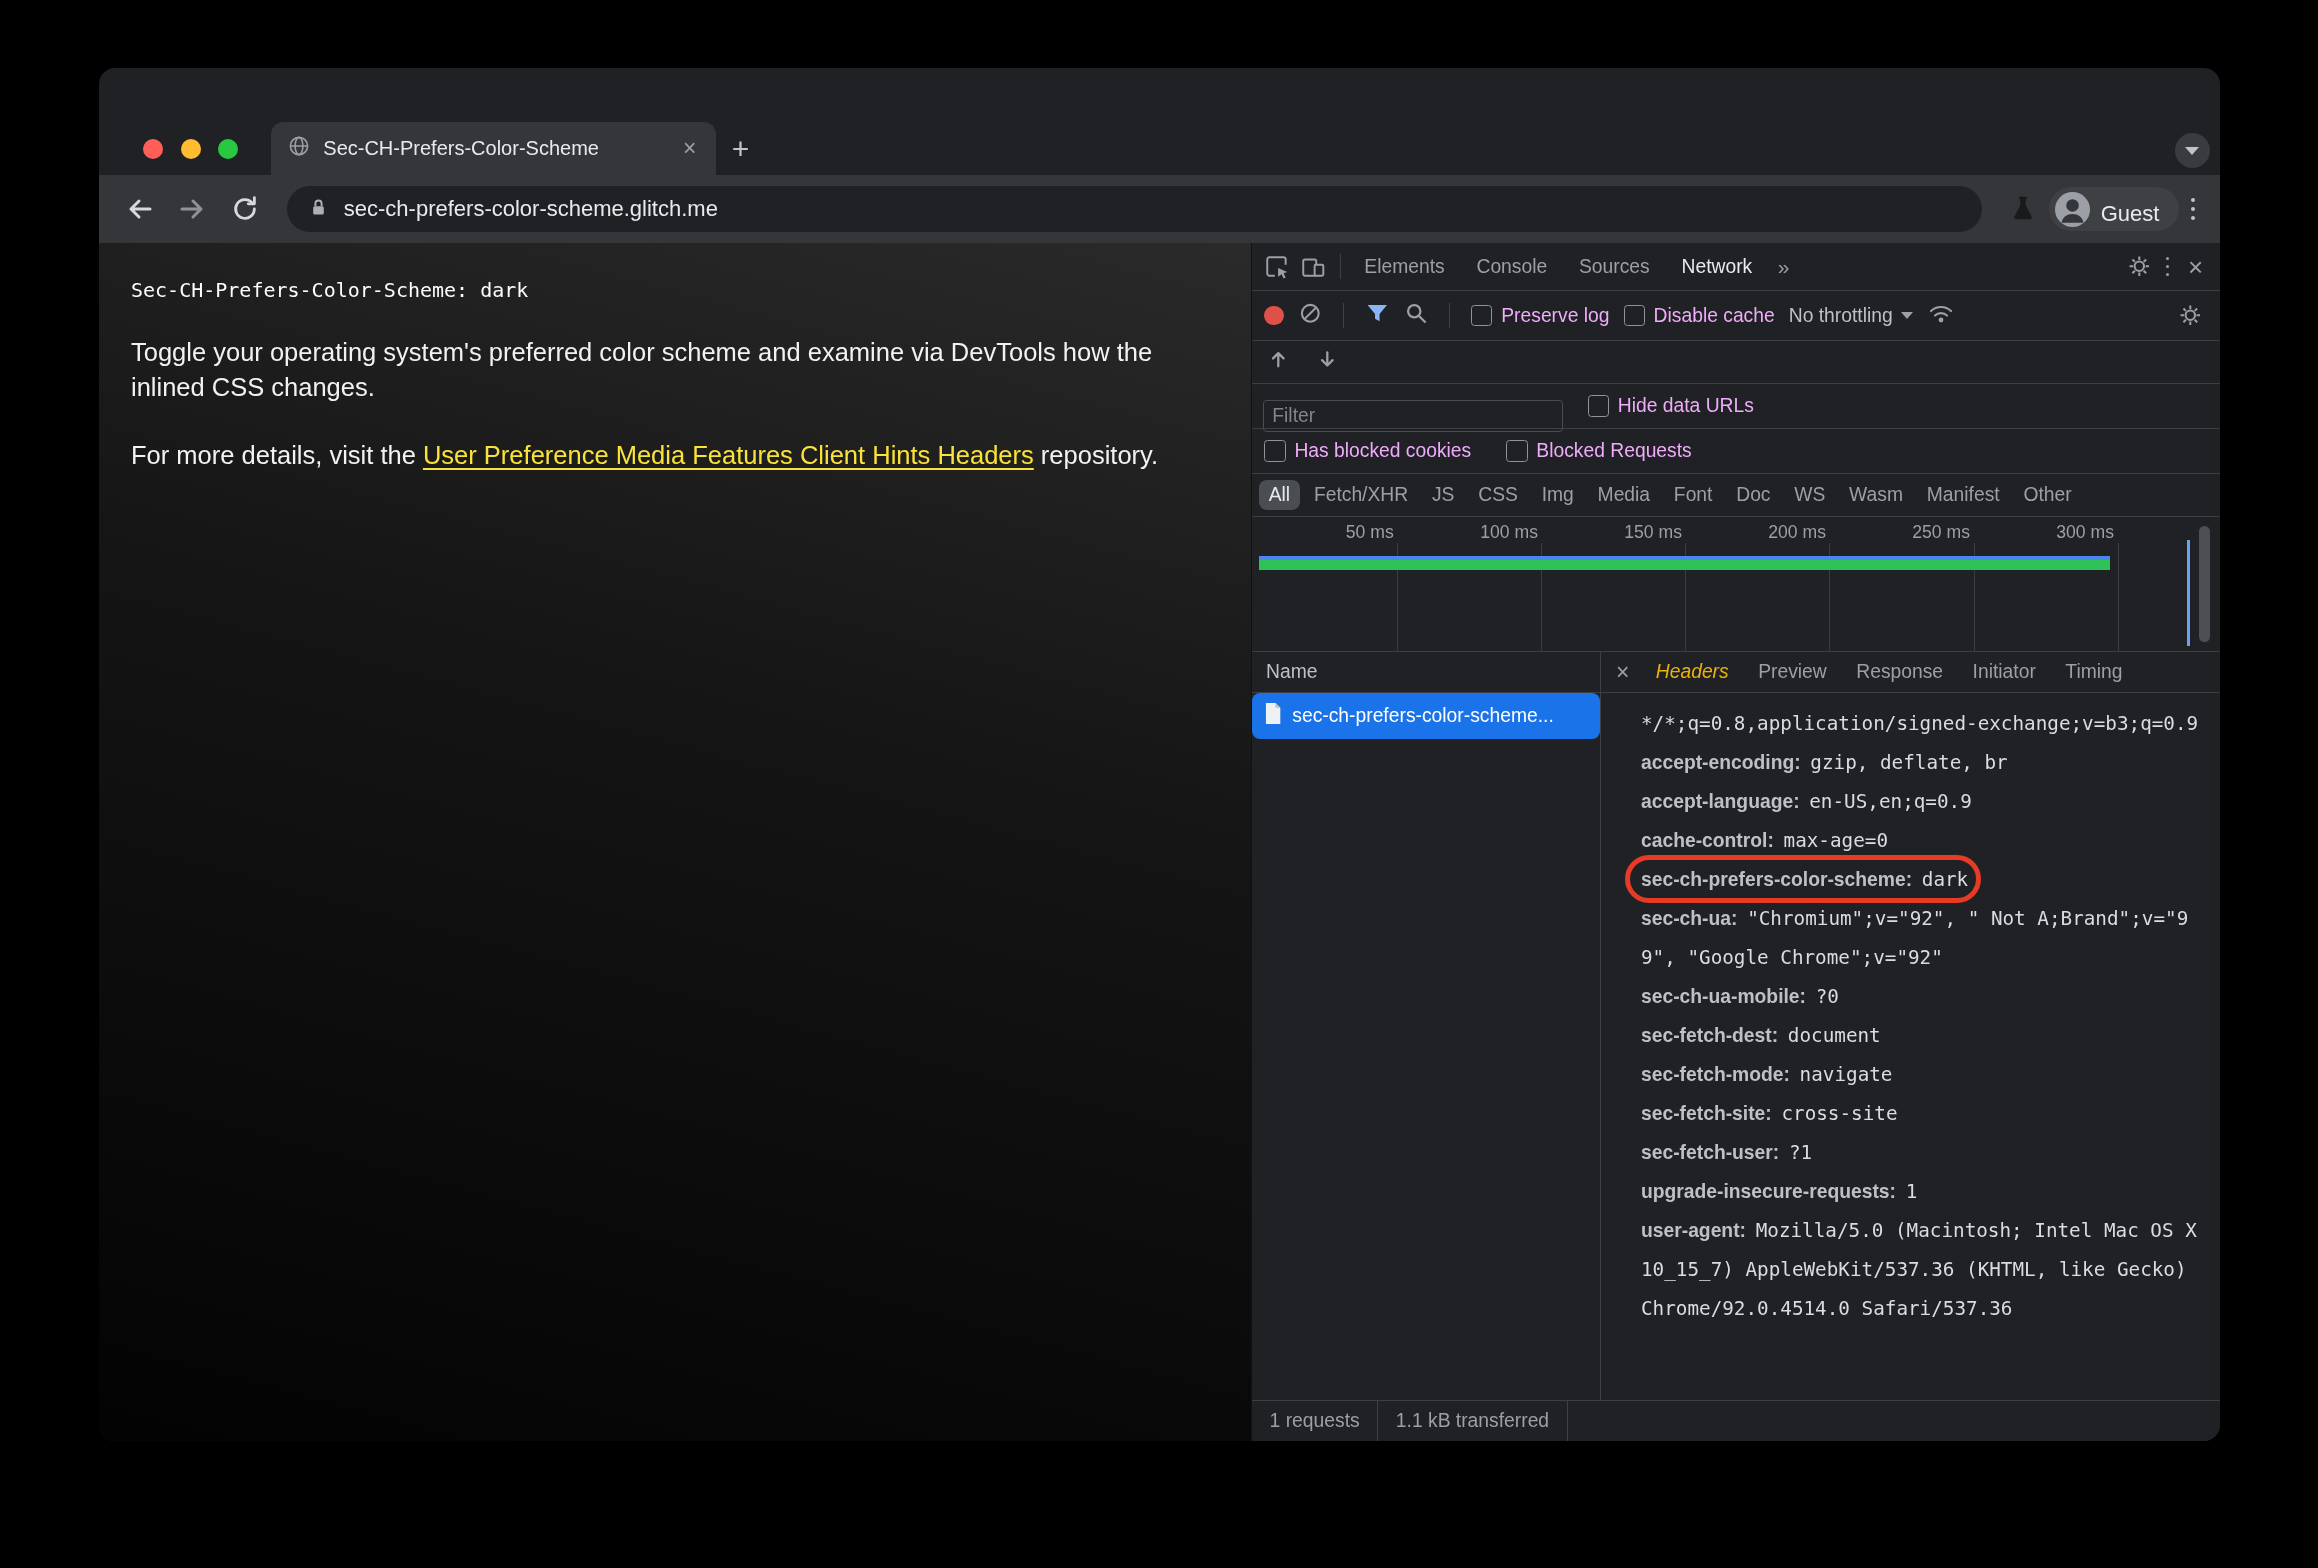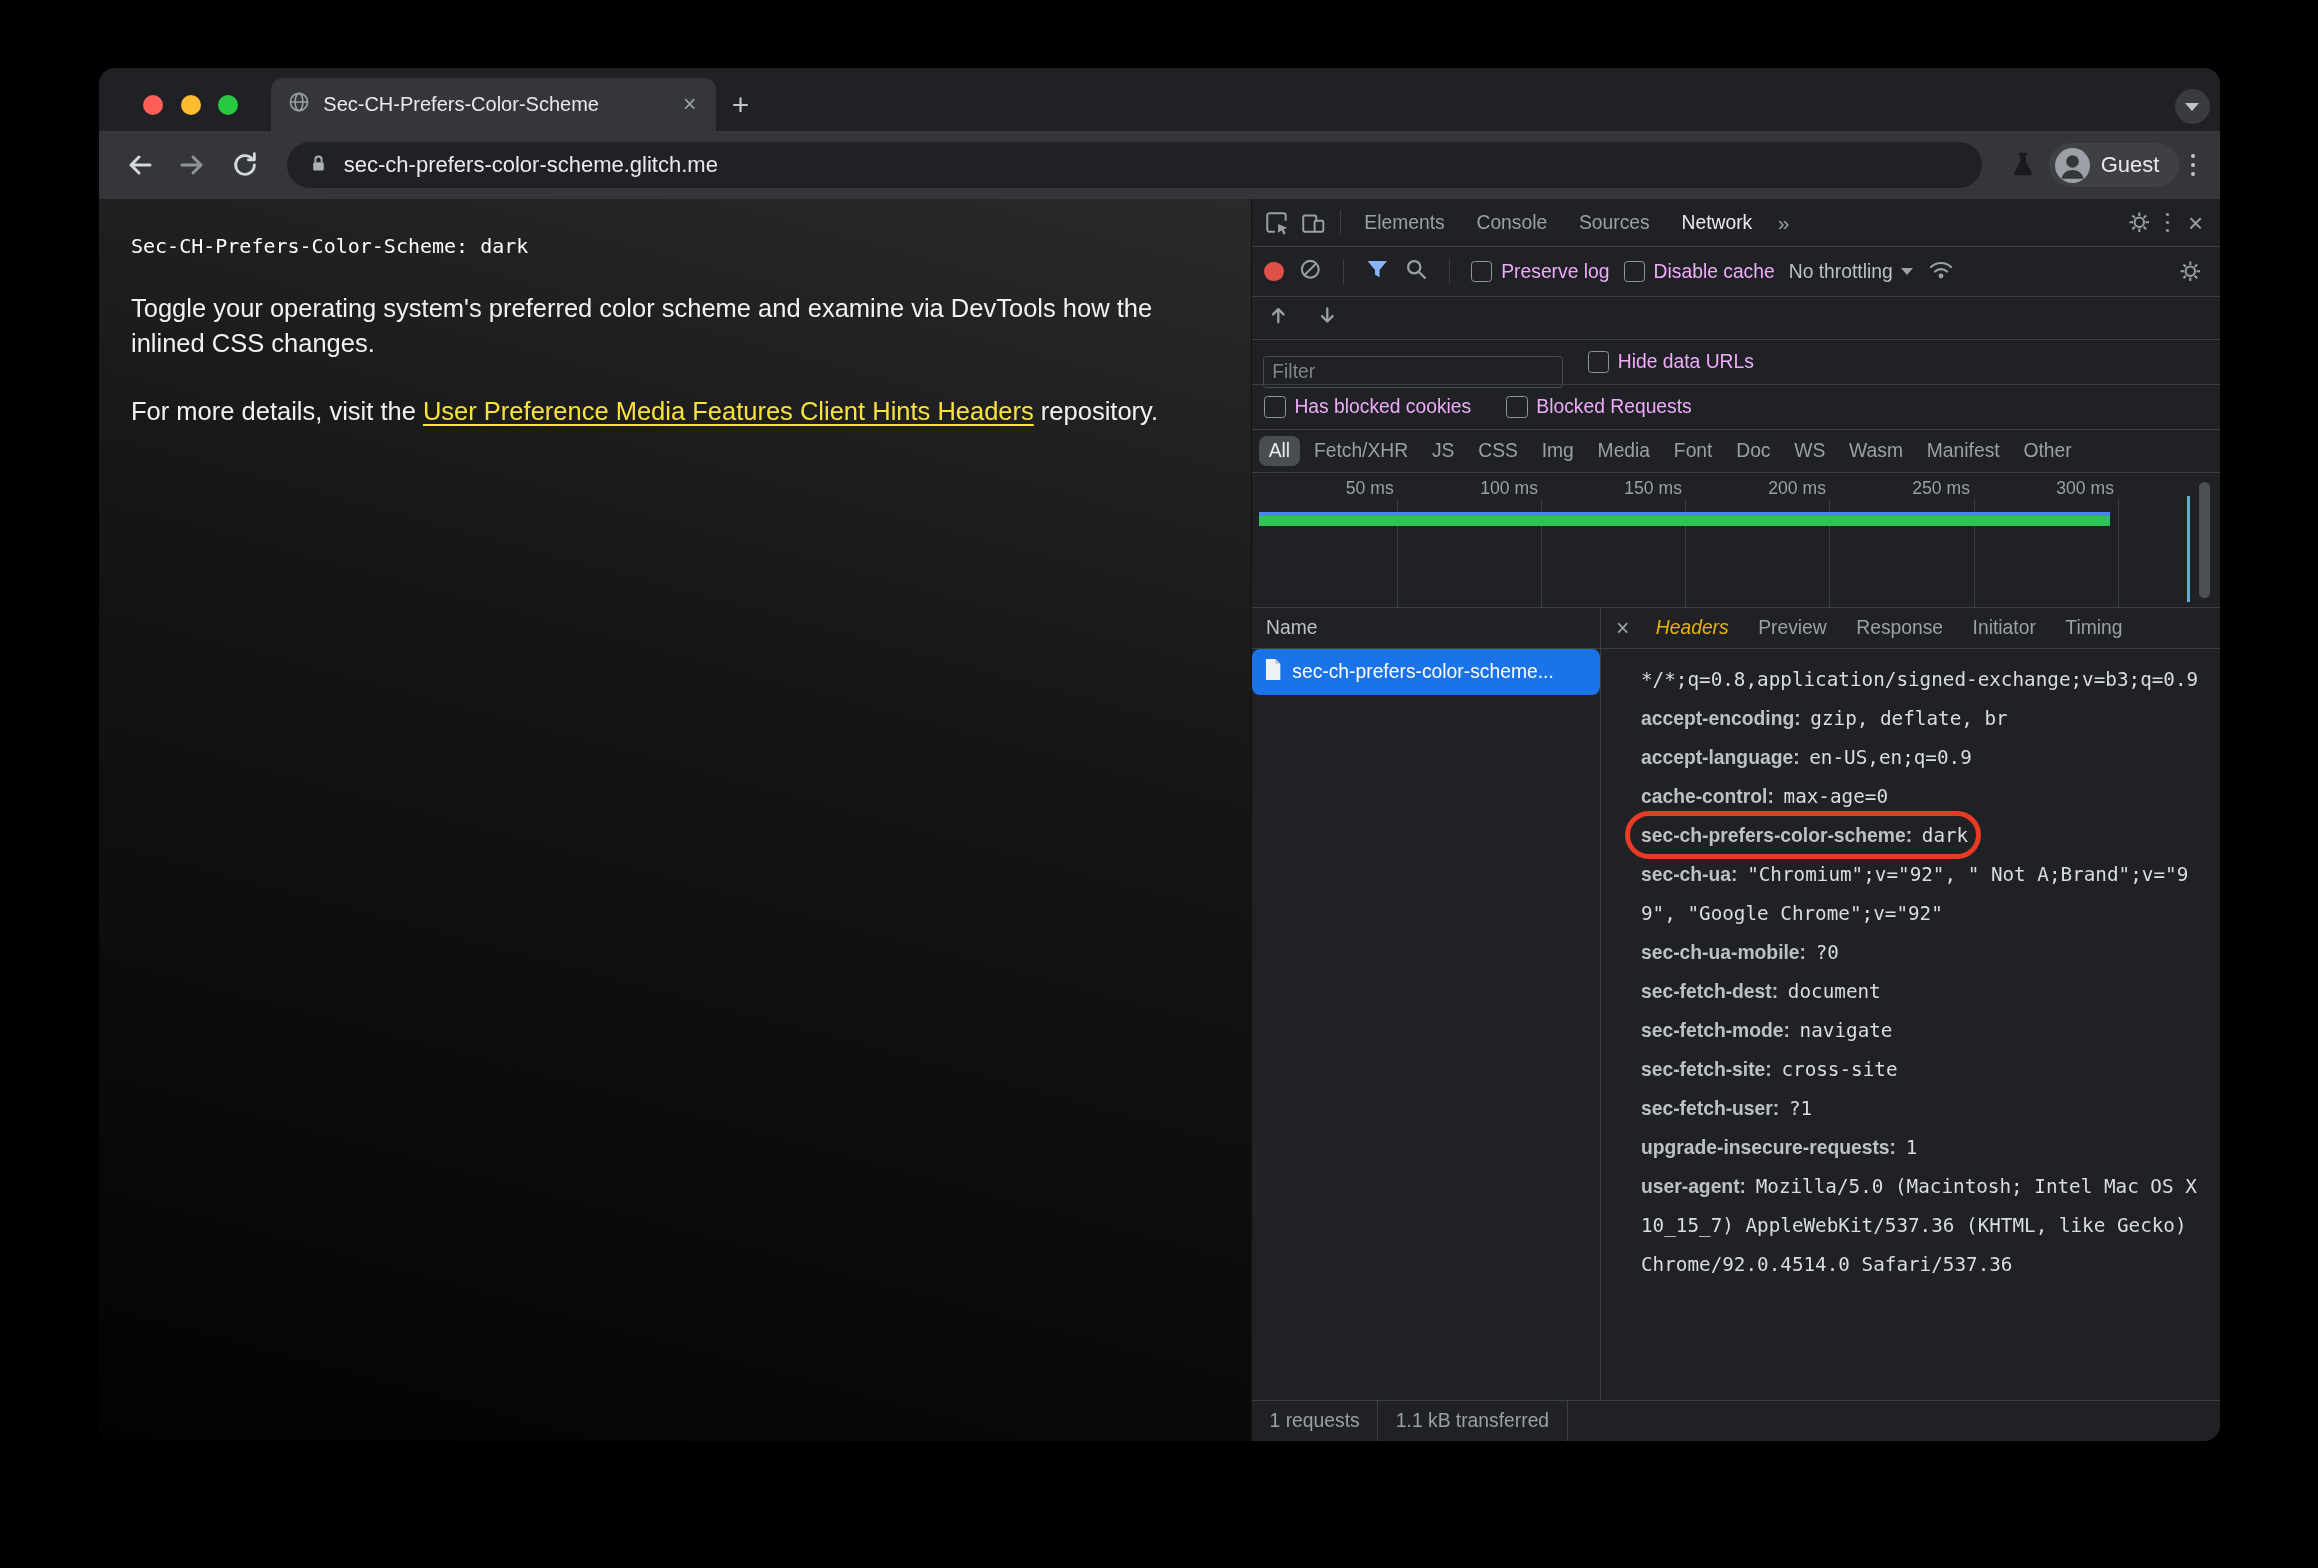--- a/index.html
+++ b/index.html
@@ -7,21 +7,21 @@
        font-family:"Liberation Sans",sans-serif;}
   .stage{position:absolute;inset:0;background:#000;}
 
   
   .window{position:absolute;left:99px;top:68px;width:2121px;height:1373px;
           border-radius:16px;overflow:hidden;background:#202124;
           box-shadow:0 26px 79px rgba(0,0,0,.8);display:flex;flex-direction:column;}
 
   
   .tabstrip{height:63px;background:#202124;position:relative;display:flex;
-            align-items:flex-end;flex-shrink:0;}
+            align-items:flex-end;flex-shrink:0;margin-top:44px;}
   .traffic{position:absolute;left:44px;top:27px;display:flex;gap:17.6px;}
   .dot{width:20px;height:20px;border-radius:50%;}
   .dot.red{background:#ff5f57;}.dot.yellow{background:#febc2e;}.dot.green{background:#28c840;}
   .tab{margin-left:172px;width:413px;height:53px;background:#35363a;
        border-radius:12.3px 12.3px 0 0;display:flex;align-items:center;
        padding:0 16px;gap:12.3px;color:#e8eaed;font-size:20px;}
   .tab-title{flex:1;white-space:nowrap;overflow:hidden;text-overflow:ellipsis;}
   .tab-close{color:#9aa0a6;font-size:23px;line-height:1;padding:1.8px 3.5px;}
   .newtab{height:53px;display:flex;align-items:center;justify-content:center;
           width:49px;color:#c0c3c7;font-size:30px;}
@@ -32,21 +32,21 @@
             border-right:7px solid transparent;border-top:8.8px solid #c0c3c7;}
 
   
   .toolbar{height:68px;background:#35363a;display:flex;align-items:center;
            padding:0 17.6px;gap:5.3px;flex-shrink:0;}
   .navbtn{width:47px;height:47px;display:flex;align-items:center;justify-content:center;
           border-radius:50%;flex-shrink:0;}
   .omnibox{flex:1;height:46px;background:#202124;border-radius:23px;display:flex;
            align-items:center;padding:0 19.3px;gap:14px;margin:0 14px;min-width:0;}
   .url{color:#e8eaed;font-size:22px;white-space:nowrap;overflow:hidden;}
-  .guest{display:flex;align-items:center;gap:10.5px;background:#3f4044;
+  .guest{display:flex;align-items:flex-end;gap:10.5px;background:#3f4044;
          border-radius:24px;padding:4.4px 19.3px 4.4px 6.2px;color:#e8eaed;font-size:22px;}
   .avatar{width:35px;height:35px;border-radius:50%;background:#9aa0a6;display:flex;
           align-items:center;justify-content:center;overflow:hidden;}
   .kebab{display:inline-flex;flex-direction:column;gap:4.4px;align-items:center;padding:7px;}
   .kebab i{width:4.4px;height:4.4px;border-radius:50%;background:#c0c3c7;display:block;}
   .kebab.small i{width:3.5px;height:3.5px;background:#9aa0a6;gap:3.5px;}
   .flaskbtn{width:42px;height:42px;display:flex;align-items:center;justify-content:center;}
 
   
   .content{flex:1;display:flex;min-height:0;}

